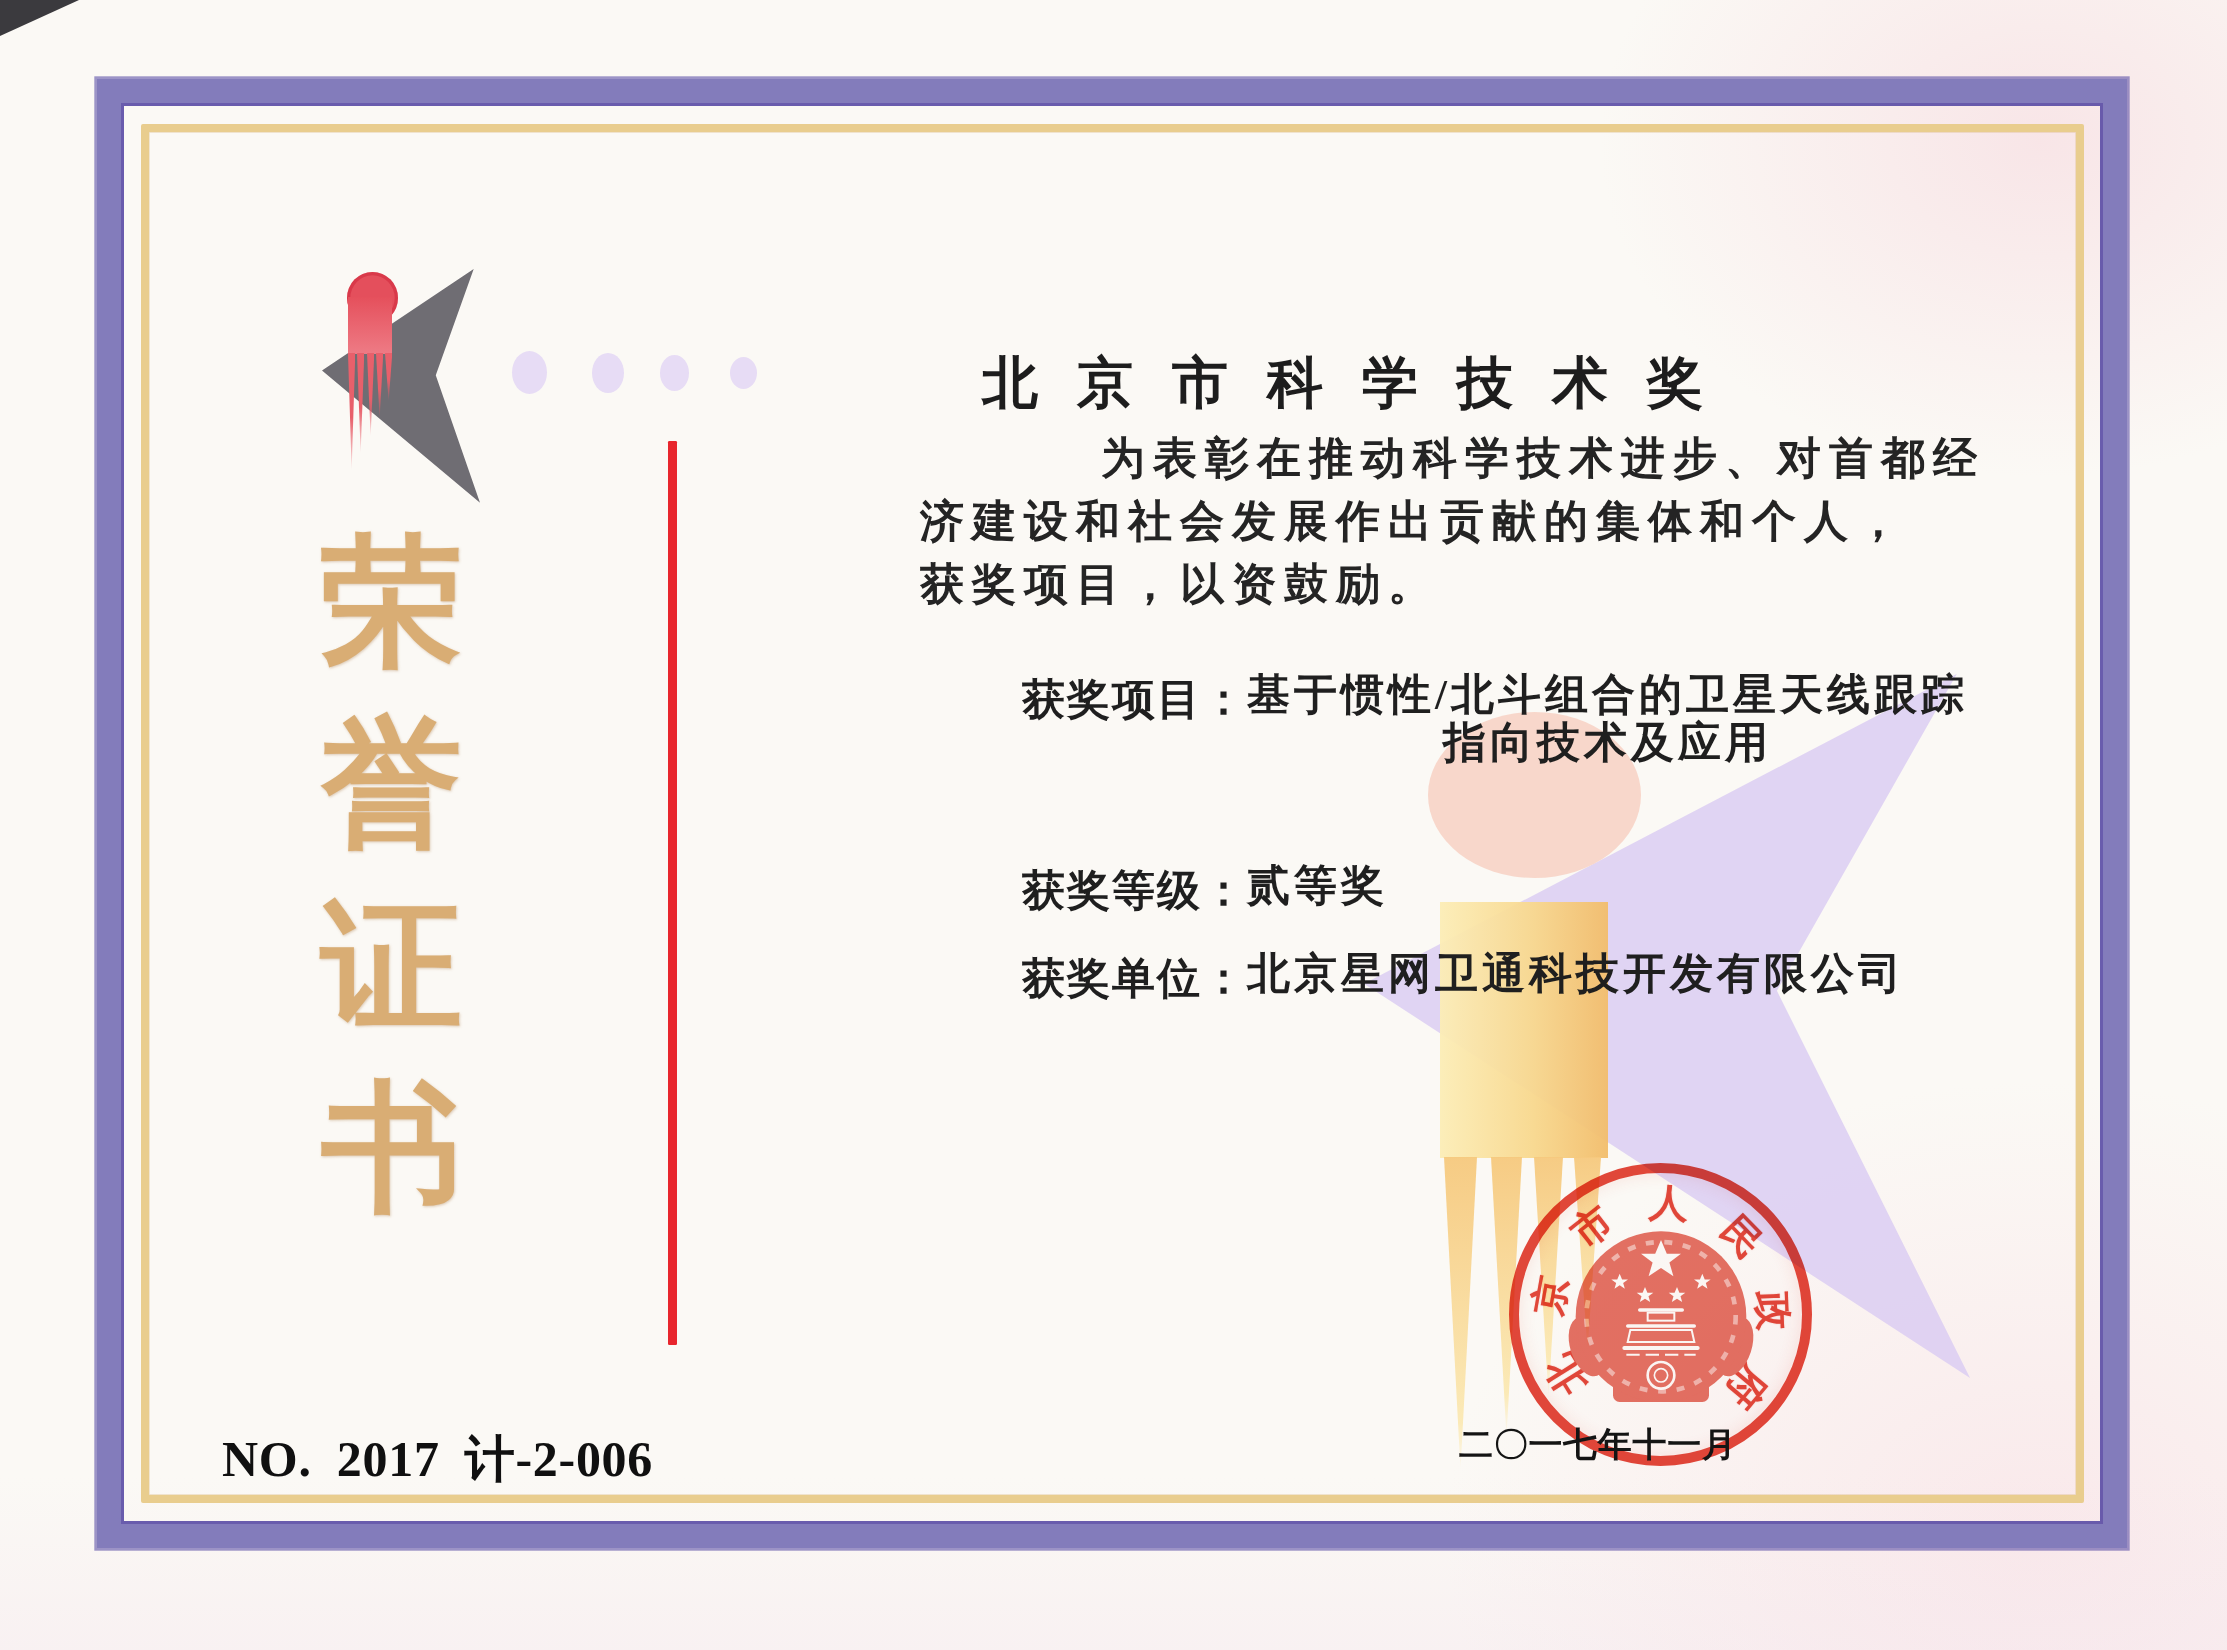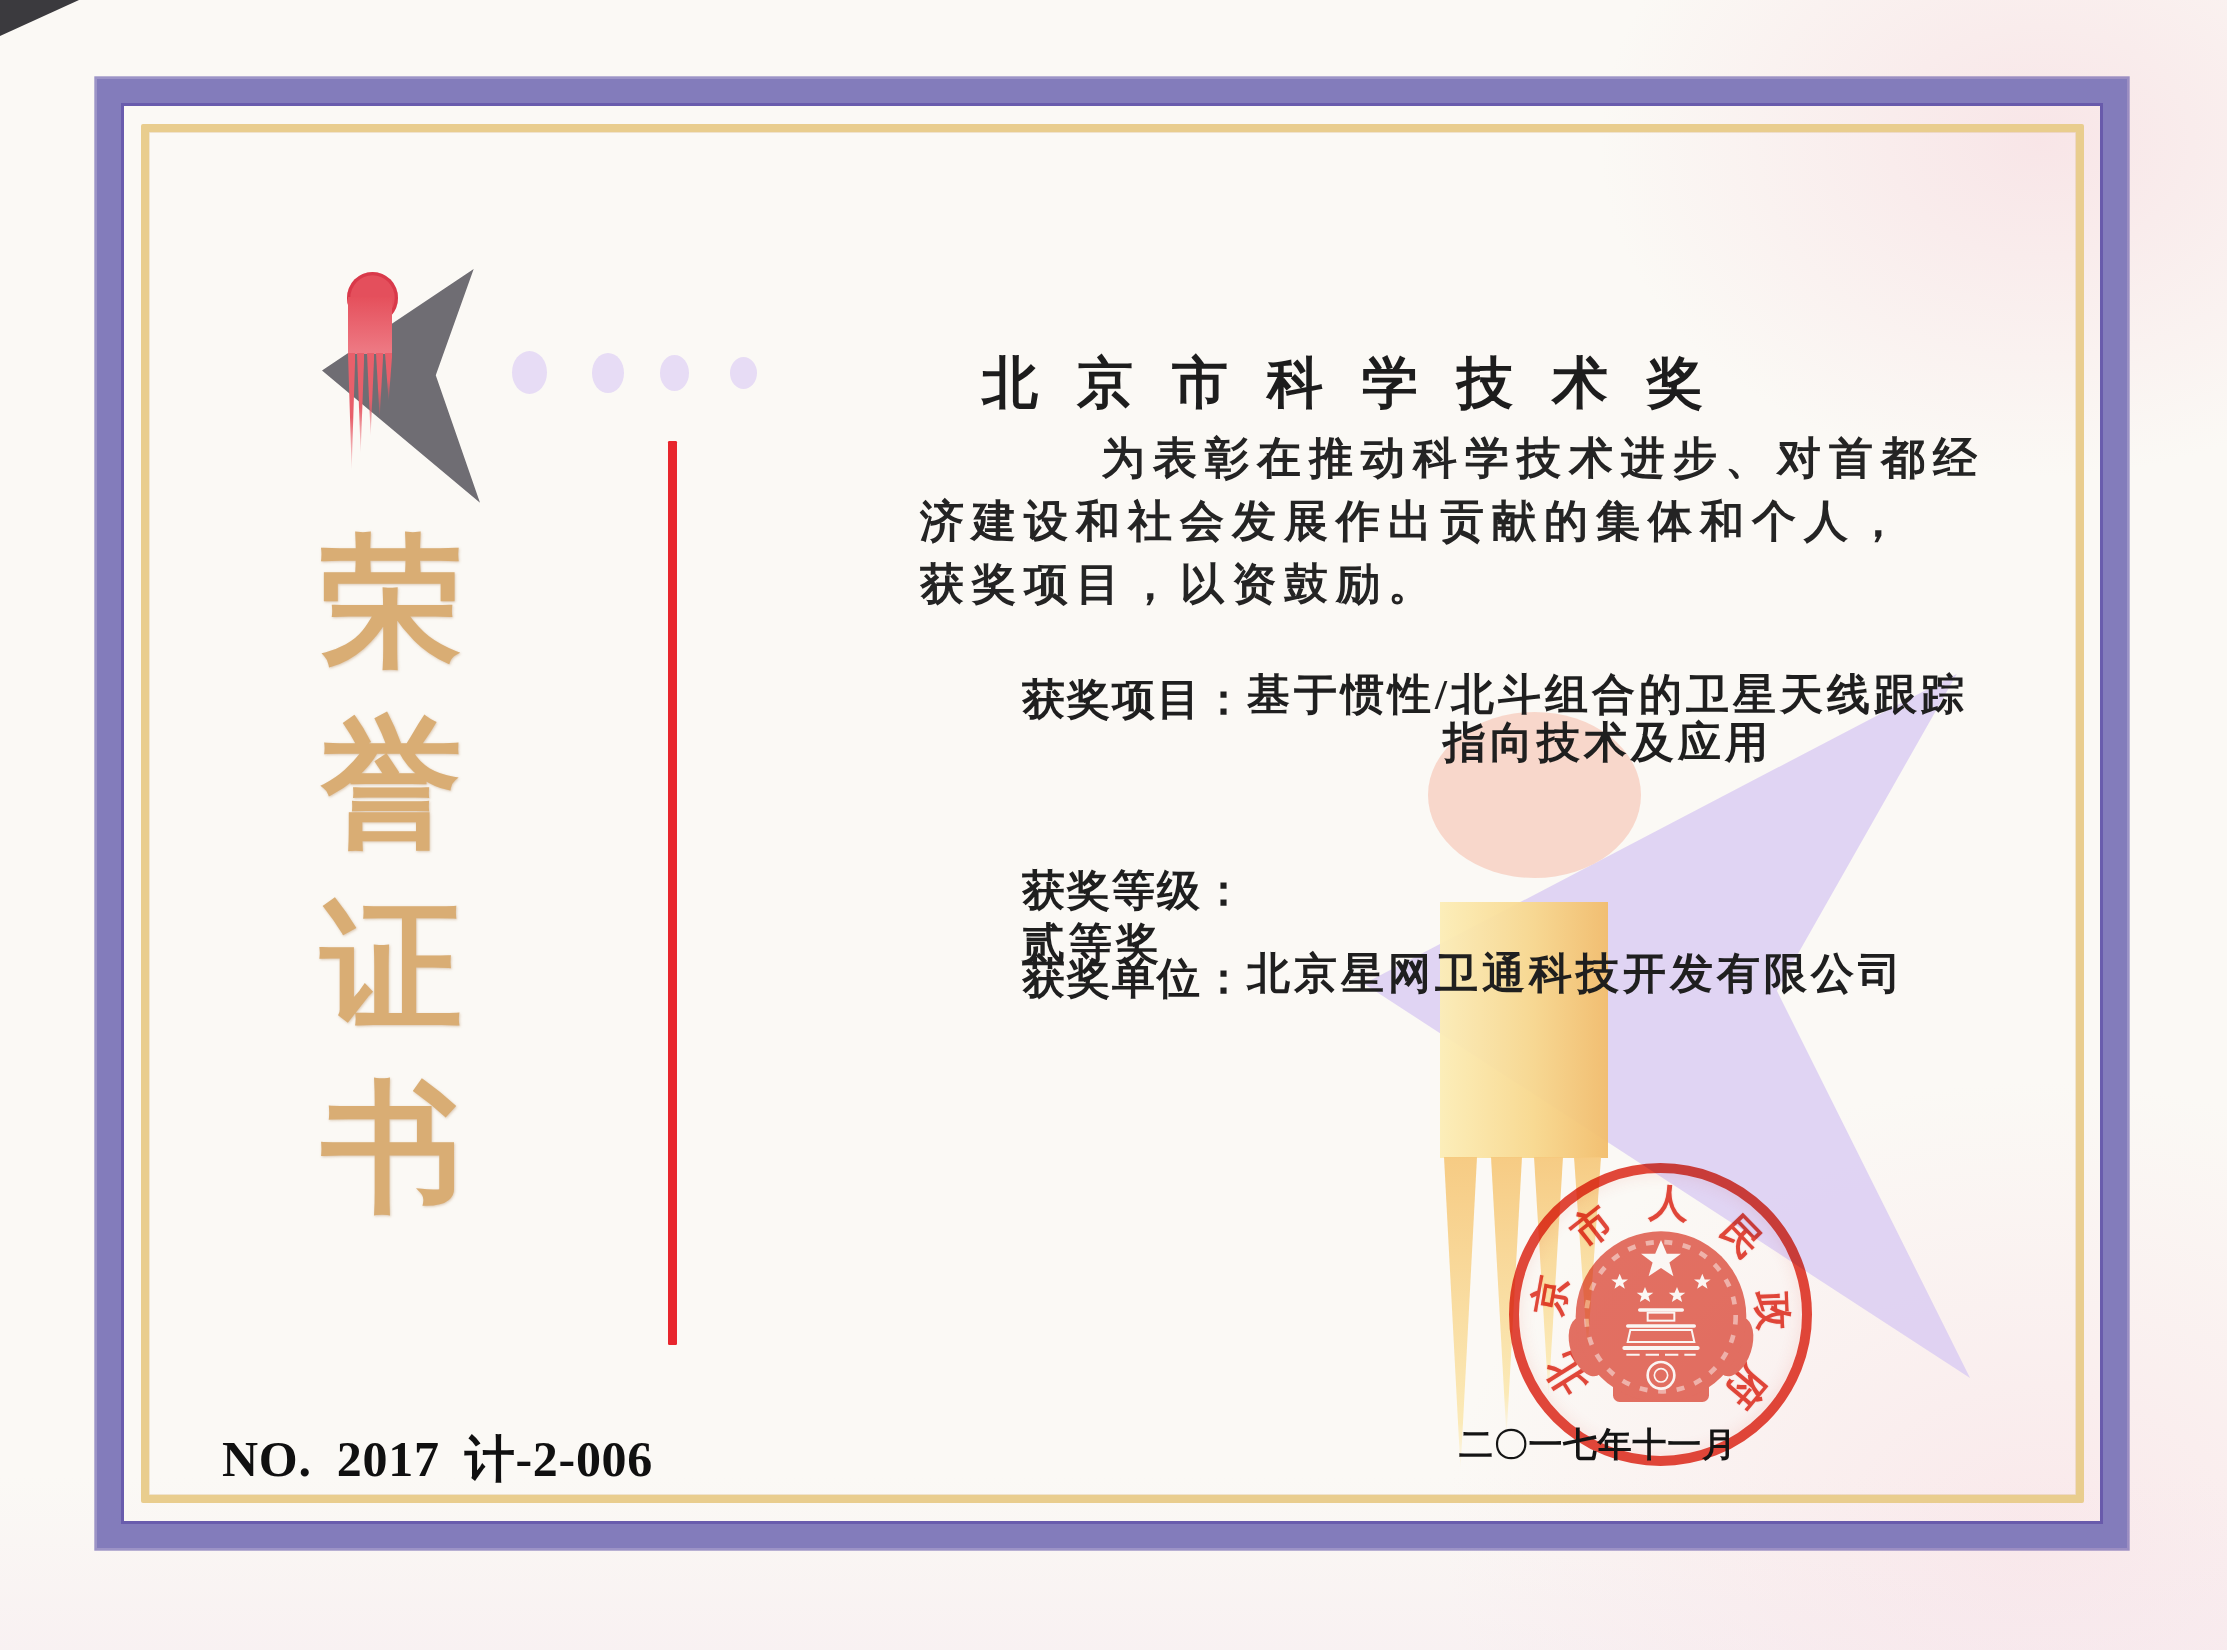--- a/index.html
+++ b/index.html
@@ -98,21 +98,21 @@
     letter-spacing:8px;color:#242424;}
   .intro-line{line-height:63px;white-space:nowrap;}
   .intro-line.first{text-indent:100px;text-align:right;}
 
   .cert-field{left:1022px;display:flex;align-items:flex-start;
     font-size:43px;font-weight:700;color:#1f1f1f;}
   .f-label{white-space:nowrap;letter-spacing:2px;}
   .f-values{letter-spacing:4px;}
   .f-line{line-height:48px;white-space:nowrap;text-align:center;}
   .field-1{top:671px;}
-  .field-2{top:862px;flex-direction:column;}
+  .field-2{top:862px;}
   .field-3{top:950px;}
 
   
   .serial{left:222px;top:1426px;font-size:50px;font-weight:700;
     letter-spacing:0.7px;word-spacing:12px;color:#101010;white-space:nowrap;}
   .issue-date{left:1459px;top:1422px;font-size:34px;font-weight:700;
     letter-spacing:0.7px;color:#141414;white-space:nowrap;z-index:7;}
 
   
   .seal{left:1509px;top:1163px;width:303px;height:303px;z-index:6;

